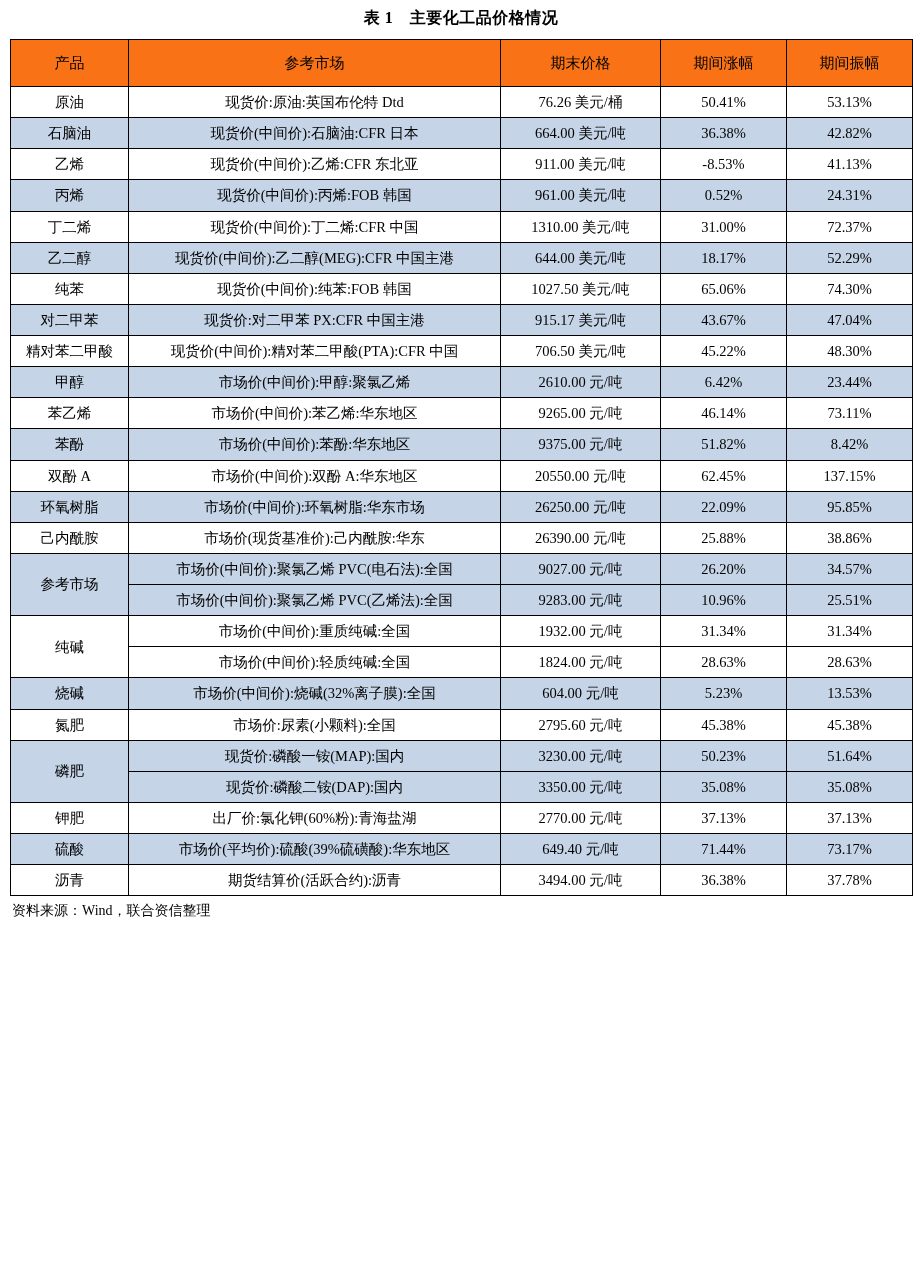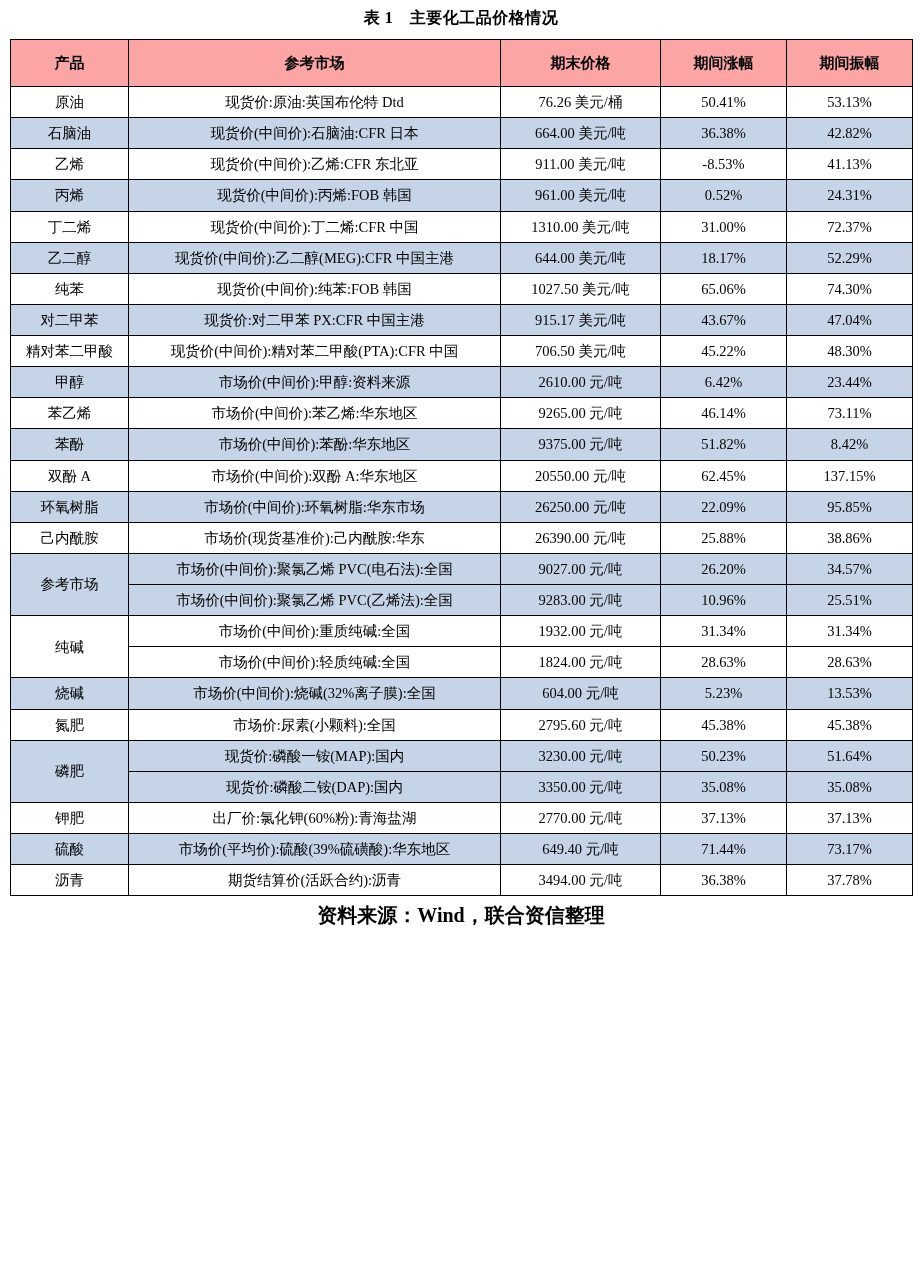--- a/index.html
+++ b/index.html
@@ -32,22 +32,22 @@
   }
   table.price-table th,
   table.price-table td {
     border: 1px solid #000000;
     text-align: center;
     vertical-align: middle;
     padding: 6px 4px;
     line-height: 1.25;
   }
   table.price-table thead th {
-    background: #fca5a5;
-    font-weight: bold;
+    background: #f97316;
+    font-weight: normal;
     font-size: 15px;
     height: 34px;
   }
   tr.shade td {
     background: #c5d4e6;
   }
   tr.plain td {
     background: #ffffff;
   }
   td.prod {
@@ -55,25 +55,24 @@
   }
   td.market {
     text-align: center;
   }
   .col-prod   { width: 118px; }
   .col-market { width: 372px; }
   .col-price  { width: 160px; }
   .col-chg    { width: 126px; }
   .col-amp    { width: 126px; }
   .source {
-    font-size: 20px;
+    font-size: 14px;
     padding: 6px 2px 10px 2px;
     font-family: "Liberation Serif", "DejaVu Serif", serif;
-    font-weight: bold;
-    text-align: center;
+    font-weight: normal;
   }
 </style>
 </head>
 <body>
 
 <div class="page">
 
   <div class="table-title">表 1　主要化工品价格情况</div>
 
   <table class="price-table">
@@ -152,21 +151,21 @@
         </tr>
         <tr class="plain">
           <td class="prod">精对苯二甲酸</td>
           <td class="market">现货价(中间价):精对苯二甲酸(PTA):CFR 中国</td>
           <td>706.50 美元/吨</td>
           <td>45.22%</td>
           <td>48.30%</td>
         </tr>
         <tr class="shade">
           <td class="prod">甲醇</td>
-          <td class="market">市场价(中间价):甲醇:资料来源</td>
+          <td class="market">市场价(中间价):甲醇:聚氯乙烯</td>
           <td>2610.00 元/吨</td>
           <td>6.42%</td>
           <td>23.44%</td>
         </tr>
         <tr class="plain">
           <td class="prod">苯乙烯</td>
           <td class="market">市场价(中间价):苯乙烯:华东地区</td>
           <td>9265.00 元/吨</td>
           <td>46.14%</td>
           <td>73.11%</td>

